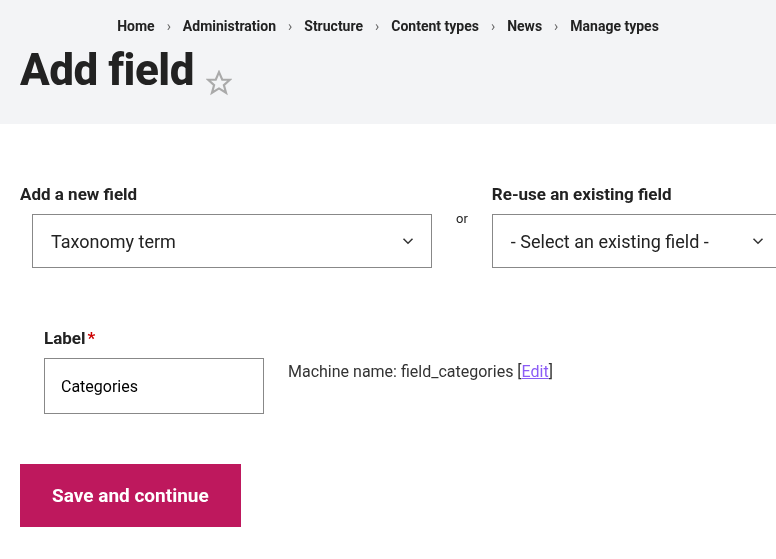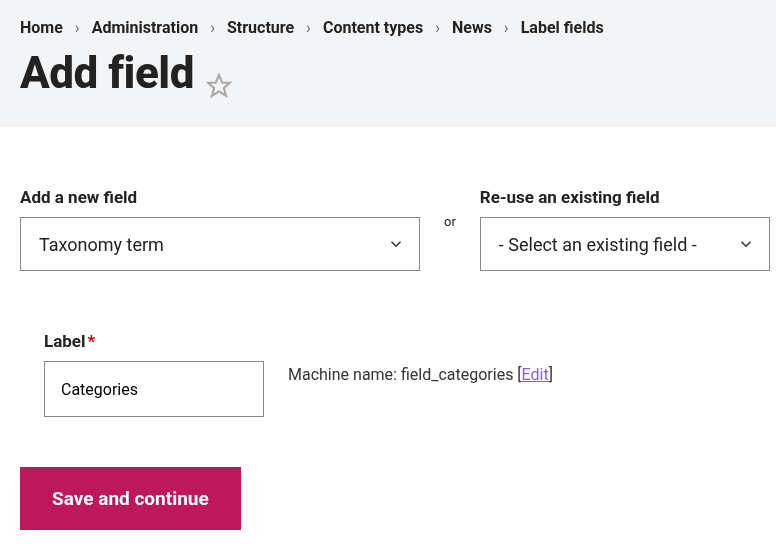--- a/index.html
+++ b/index.html
@@ -1,31 +1,31 @@
 <!DOCTYPE html>
 <html><head>
   <meta charset="utf-8">
   <style>
     * { box-sizing: border-box; margin: 0; padding: 0; }
     body { font-family: -apple-system, BlinkMacSystemFont, "Segoe UI", Roboto, sans-serif; color: #222; background: #fff; }
     .header-region { background: #f3f4f6; padding: 18px 20px 28px 20px; }
-    .breadcrumb { font-size: 16px; font-weight: 700; display: flex; align-items: center; flex-wrap: wrap; gap: 8px; }
+    .breadcrumb { font-size: 14px; font-weight: 700; display: flex; align-items: center; flex-wrap: wrap; gap: 8px; justify-content: center; }
     .breadcrumb a { color: #222; text-decoration: none; }
     .breadcrumb .sep { color: #666; font-weight: 400; margin: 0 4px; }
     .page-title-wrap { display: flex; align-items: flex-end; gap: 12px; margin-top: 10px; }
     .page-title { font-size: 44px; font-weight: 800; letter-spacing: -0.5px; }
     .star-icon { width: 26px; height: 26px; stroke: #aaa; fill: none; stroke-width: 2; }
     .content { padding: 60px 20px 40px 20px; }
     .field-row { display: flex; align-items: flex-end; gap: 24px; margin-bottom: 60px; }
     .field-col { display: flex; flex-direction: column; }
     .field-label { font-size: 17px; font-weight: 700; margin-bottom: 10px; }
     .required { color: #c00; margin-left: 2px; }
     .or-text { font-size: 13px; color: #222; padding-bottom: 42px; }
     .select-box { position: relative; border: 1px solid #888; background: #fff; height: 54px; display: flex; align-items: center; padding: 0 44px 0 18px; font-size: 18px; cursor: pointer; }
-    .sel-new { width: 400px; }
+    .sel-new { width: 400px; margin-left: 12px; }
     .sel-reuse { width: 290px; }
     .chev-icon { position: absolute; right: 14px; top: 50%; transform: translateY(-50%); width: 18px; height: 18px; stroke: #333; stroke-width: 2; fill: none; }
     .label-row { display: flex; align-items: center; gap: 24px; margin-bottom: 50px; margin-left: 24px; }
     .text-input { border: 1px solid #888; height: 56px; width: 220px; padding: 0 16px; font-size: 16px; font-family: inherit; }
     .machine-name { font-size: 16px; color: #333; }
     .machine-name a { color: #8b5cf6; text-decoration: underline; }
     .save-btn { background: #be185d; color: #fff; border: none; font-size: 19px; font-weight: 700; padding: 20px 32px; cursor: pointer; font-family: inherit; }
     .label-block { display:flex; flex-direction:column; }
     .label-block .field-label { margin-bottom: 10px; }
   </style>
@@ -37,21 +37,21 @@
     <a href="#">Home</a>
     <span class="sep">›</span>
     <a href="#">Administration</a>
     <span class="sep">›</span>
     <a href="#">Structure</a>
     <span class="sep">›</span>
     <a href="#">Content types</a>
     <span class="sep">›</span>
     <a href="#">News</a>
     <span class="sep">›</span>
-    <a href="#">Label fields</a>
+    <a href="#">Manage types</a>
   </nav>
   <div class="page-title-wrap">
     <h1 class="page-title">Add field</h1>
     <svg class="star-icon" viewBox="0 0 24 24">
       <polygon points="12,2 15,9 22,9 16.5,14 18.5,21 12,17 5.5,21 7.5,14 2,9 9,9"></polygon>
     </svg>
   </div>
 </div>
 
 <div class="content">

